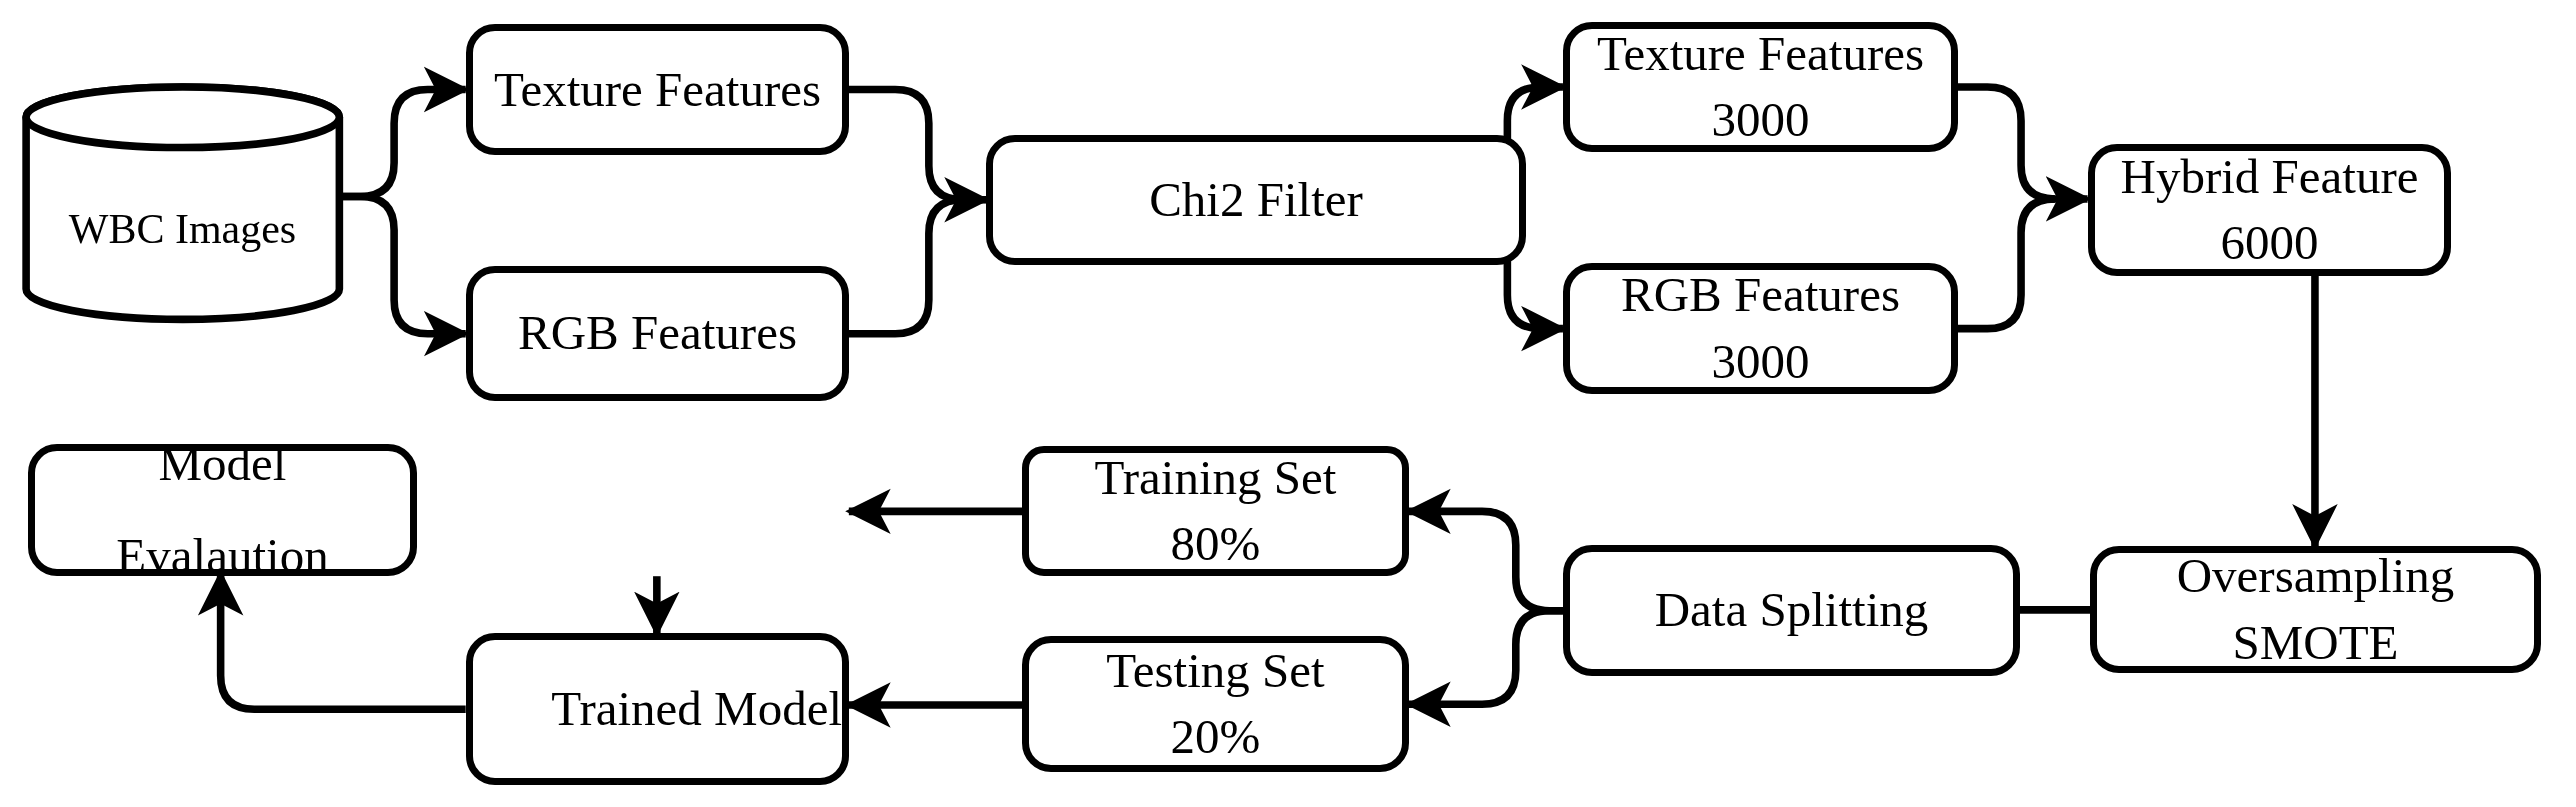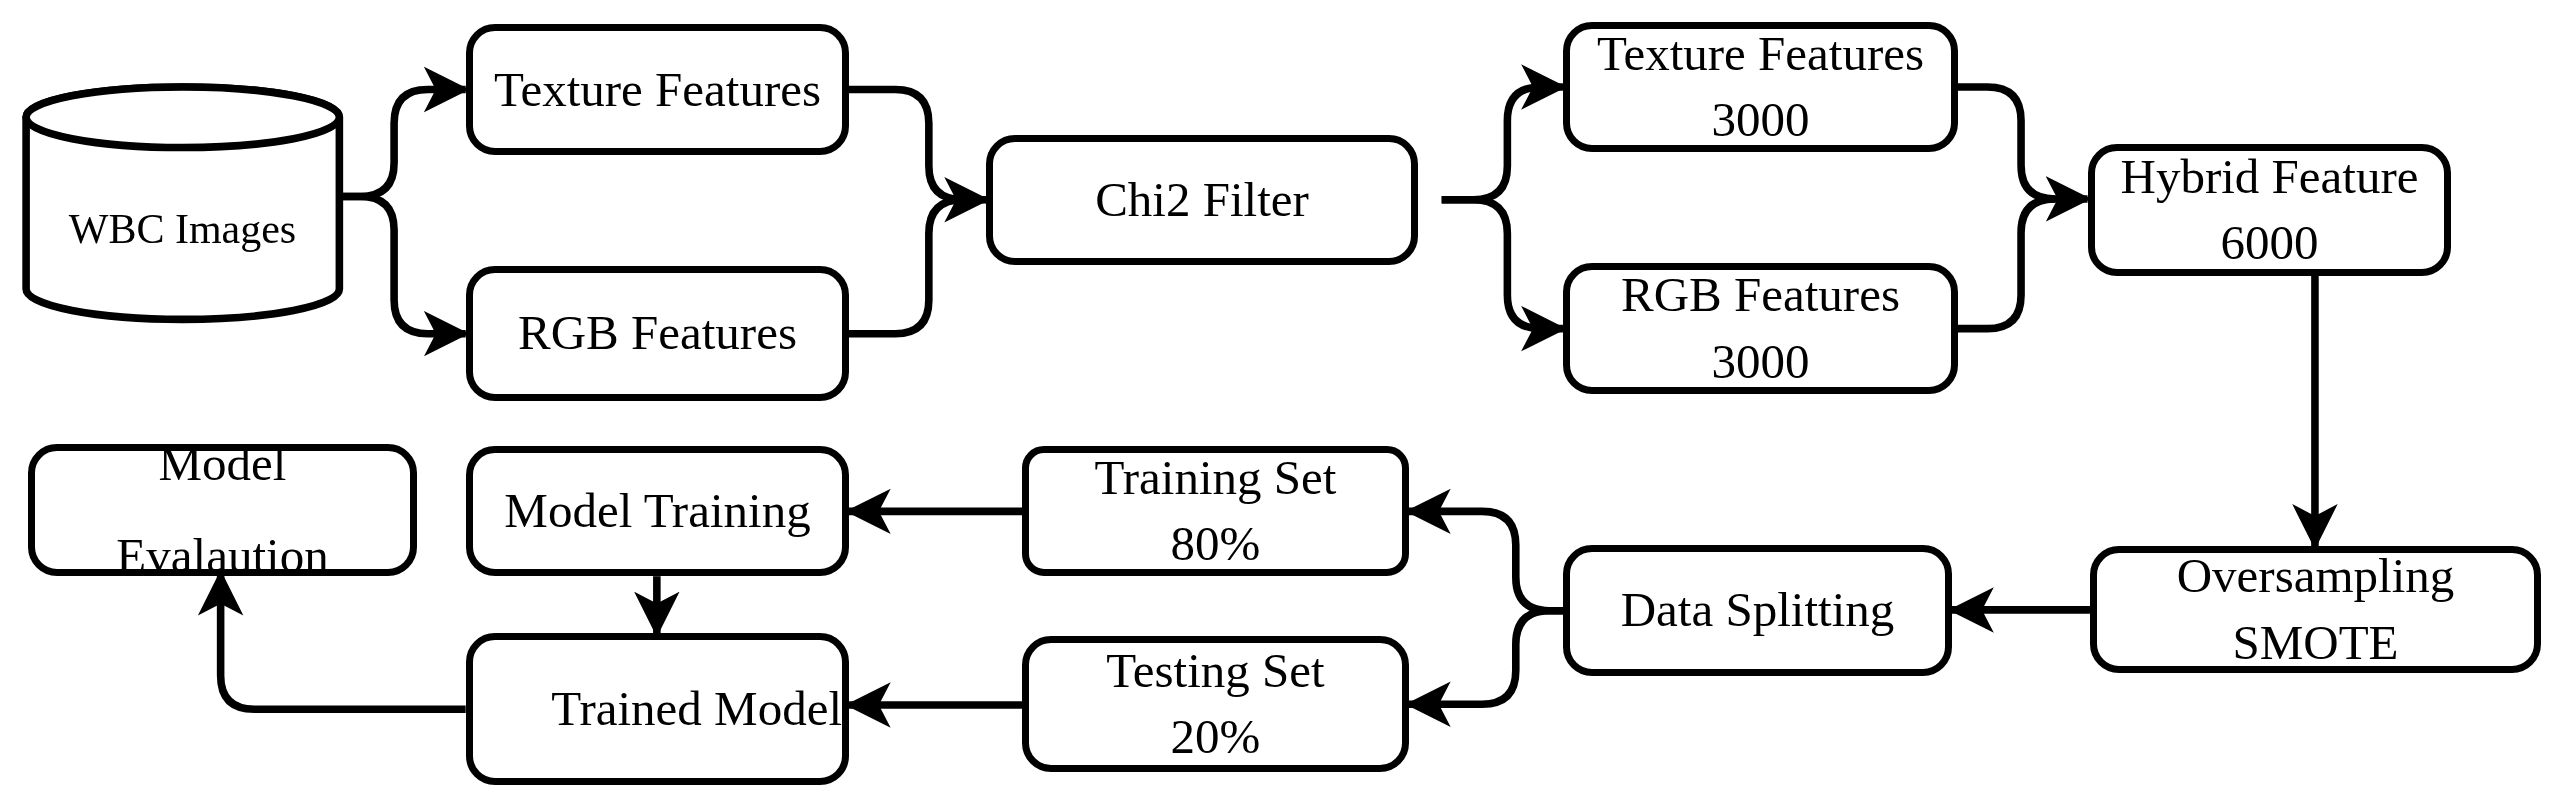--- a/index.html
+++ b/index.html
@@ -28,26 +28,26 @@
     align-items: center;
     justify-content: center;
     text-align: center;
     font-size: 49px;
     line-height: 1.35;
     white-space: nowrap;
   }
   
   .n-texture        { left: 466px;  top: 24.4px;  width: 383px; height: 131px; }
   .n-rgb            { left: 466px;  top: 266px; width: 383px; height: 135px; }
-  .n-chi2           { left: 986px; top: 135px; width: 432px; height: 130px; }
+  .n-chi2           { left: 986px; top: 135px; width: 540px; height: 130px; }
   .n-texture3000    { left: 1563px; top: 22px;  width: 395px; height: 130px; }
   .n-rgb3000        { left: 1563px; top: 263px; width: 395px; height: 131px; }
   .n-hybrid         { left: 2088px; top: 144px; width: 363px; height: 132px; }
   .n-smote          { left: 2090px; top: 546px; width: 451px; height: 127px; }
-  .n-datasplit      { left: 1563px; top: 545px; width: 389px; height: 131px; }
+  .n-datasplit      { left: 1563px; top: 545px; width: 457px; height: 131px; }
   .n-trainingset    { left: 1022px; top: 446px; width: 387px; height: 130px; border-radius: 22px; }
   .n-testingset     { left: 1022px; top: 636px; width: 387px; height: 136px; align-items: center; }
   .n-modeltraining  { left: 466px;  top: 446px; width: 383px; height: 130px; }
   .n-trainedmodel   { left: 466px;  top: 633px; width: 383px; height: 152px; align-items: flex-end; }
   .n-modeleval      { left: 28px;   top: 444px; width: 389px; height: 132px; gap: 26px; }
   .wbc-label {
     position: absolute;
     left: 26px; top: 195px;
     width: 313px; height: 67px;
     display: flex;
@@ -149,23 +149,20 @@
   <div class="node n-trainingset">
     <span>Training Set</span>
     <span>80%</span>
   </div>
 
   <div class="node n-testingset">
     <span>Testing Set</span>
     <span>20%</span>
   </div>
 
-  <div class="node n-modeltraining">
-    <span>Model Training</span>
-  </div>
 
   <div class="node n-trainedmodel">
     <span>Trained Model</span>
   </div>
 
   <div class="node n-modeleval">
     <span>Model</span>
     <span>Evalaution</span>
   </div>
 

